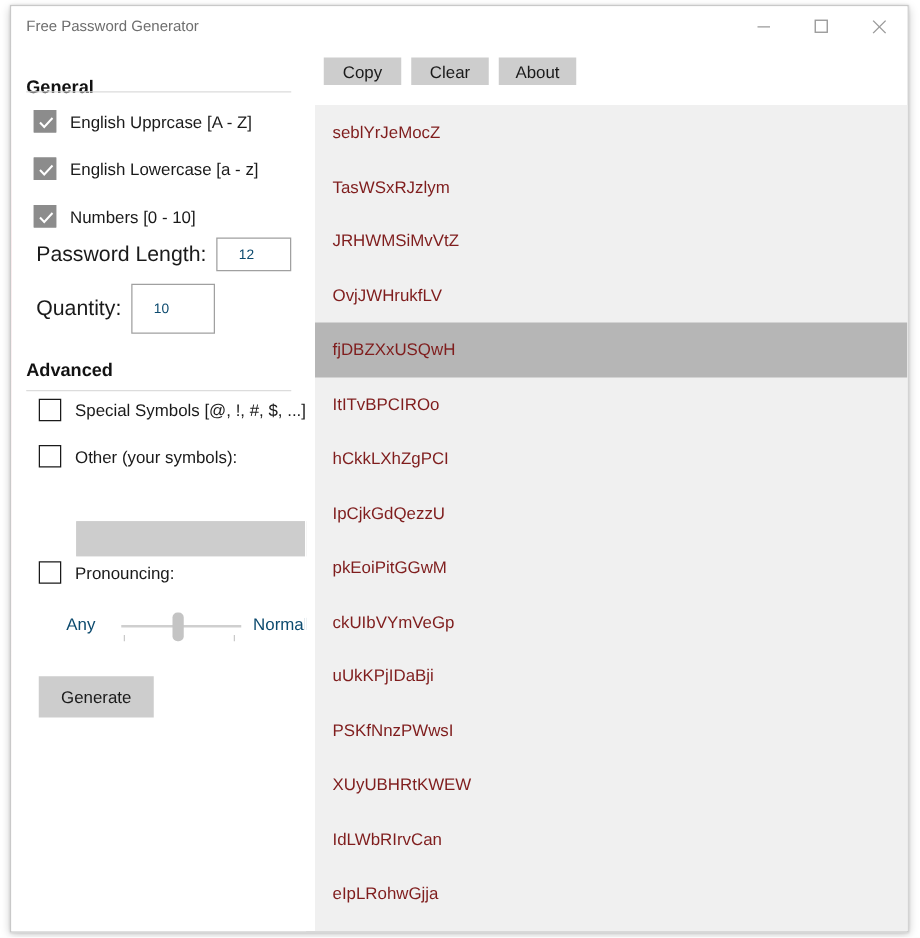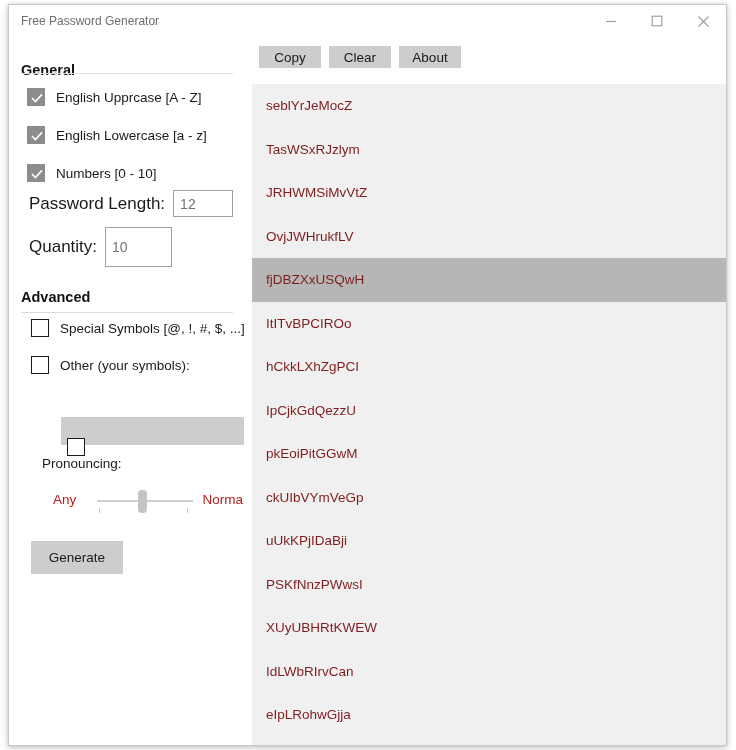--- a/index.html
+++ b/index.html
@@ -153,23 +153,23 @@
   }
   .field-label {
     font-size: 17px;
     color: #1a1a1a;
   }
   .txt {
     box-sizing: border-box;
     border: 1px solid #a0a0a0;
     background: #ffffff;
     font-family: "Liberation Sans", sans-serif;
-    font-size: 14px;
-    color: #737373;
-    padding: 0 6px;
+    font-size: 11px;
+    color: #0c4a6e;
+    padding: 0 17px;
     outline: none;
   }
   .txt-len { width: 60px; height: 27px; margin-left: 8px; }
   .txt-qty { width: 67px; height: 40px; margin-left: 8px; }
 
   .txt-disabled {
     position: absolute;
     left: 52px;
     top: 380px;
     width: 186px;
@@ -185,21 +185,21 @@
     position: absolute;
     left: 22px;
     top: 450px;
     width: 215px;
     height: 34px;
   }
   .slider-end {
     position: absolute;
     top: 5px;
     font-size: 13.5px;
-    color: #b91c1c;
+    color: #0c4a6e;
     white-space: nowrap;
   }
   .slider-end.left { left: 22px; }
   .slider-end.right { right: 0px; }
   .slider-track {
     position: absolute;
     left: 66px;
     top: 13px;
     width: 96px;
     height: 2px;
@@ -373,21 +373,21 @@
         <span class="cb-label">Special Symbols [@, !, #, $, ...]</span>
       </div>
 
       <div class="cb-row" style="left:22px; top:319px;">
         <span class="cb unchecked"></span>
         <span class="cb-label">Other (your symbols):</span>
       </div>
 
       <input class="txt-disabled" type="text" value="" style="">
 
-      <div class="cb-row" style="left:22px; top:401px;flex-direction:column;">
+      <div class="cb-row" style="left:22px; top:412px;">
         <span class="cb unchecked"></span>
         <span class="cb-label">Pronouncing:</span>
       </div>
 
       <div class="slider-wrap">
         <span class="slider-end left">Any</span>
         <span class="slider-end right">Normal</span>
         <span class="slider-track"></span>
         <span class="slider-tick t1"></span>
         <span class="slider-tick t2"></span>

